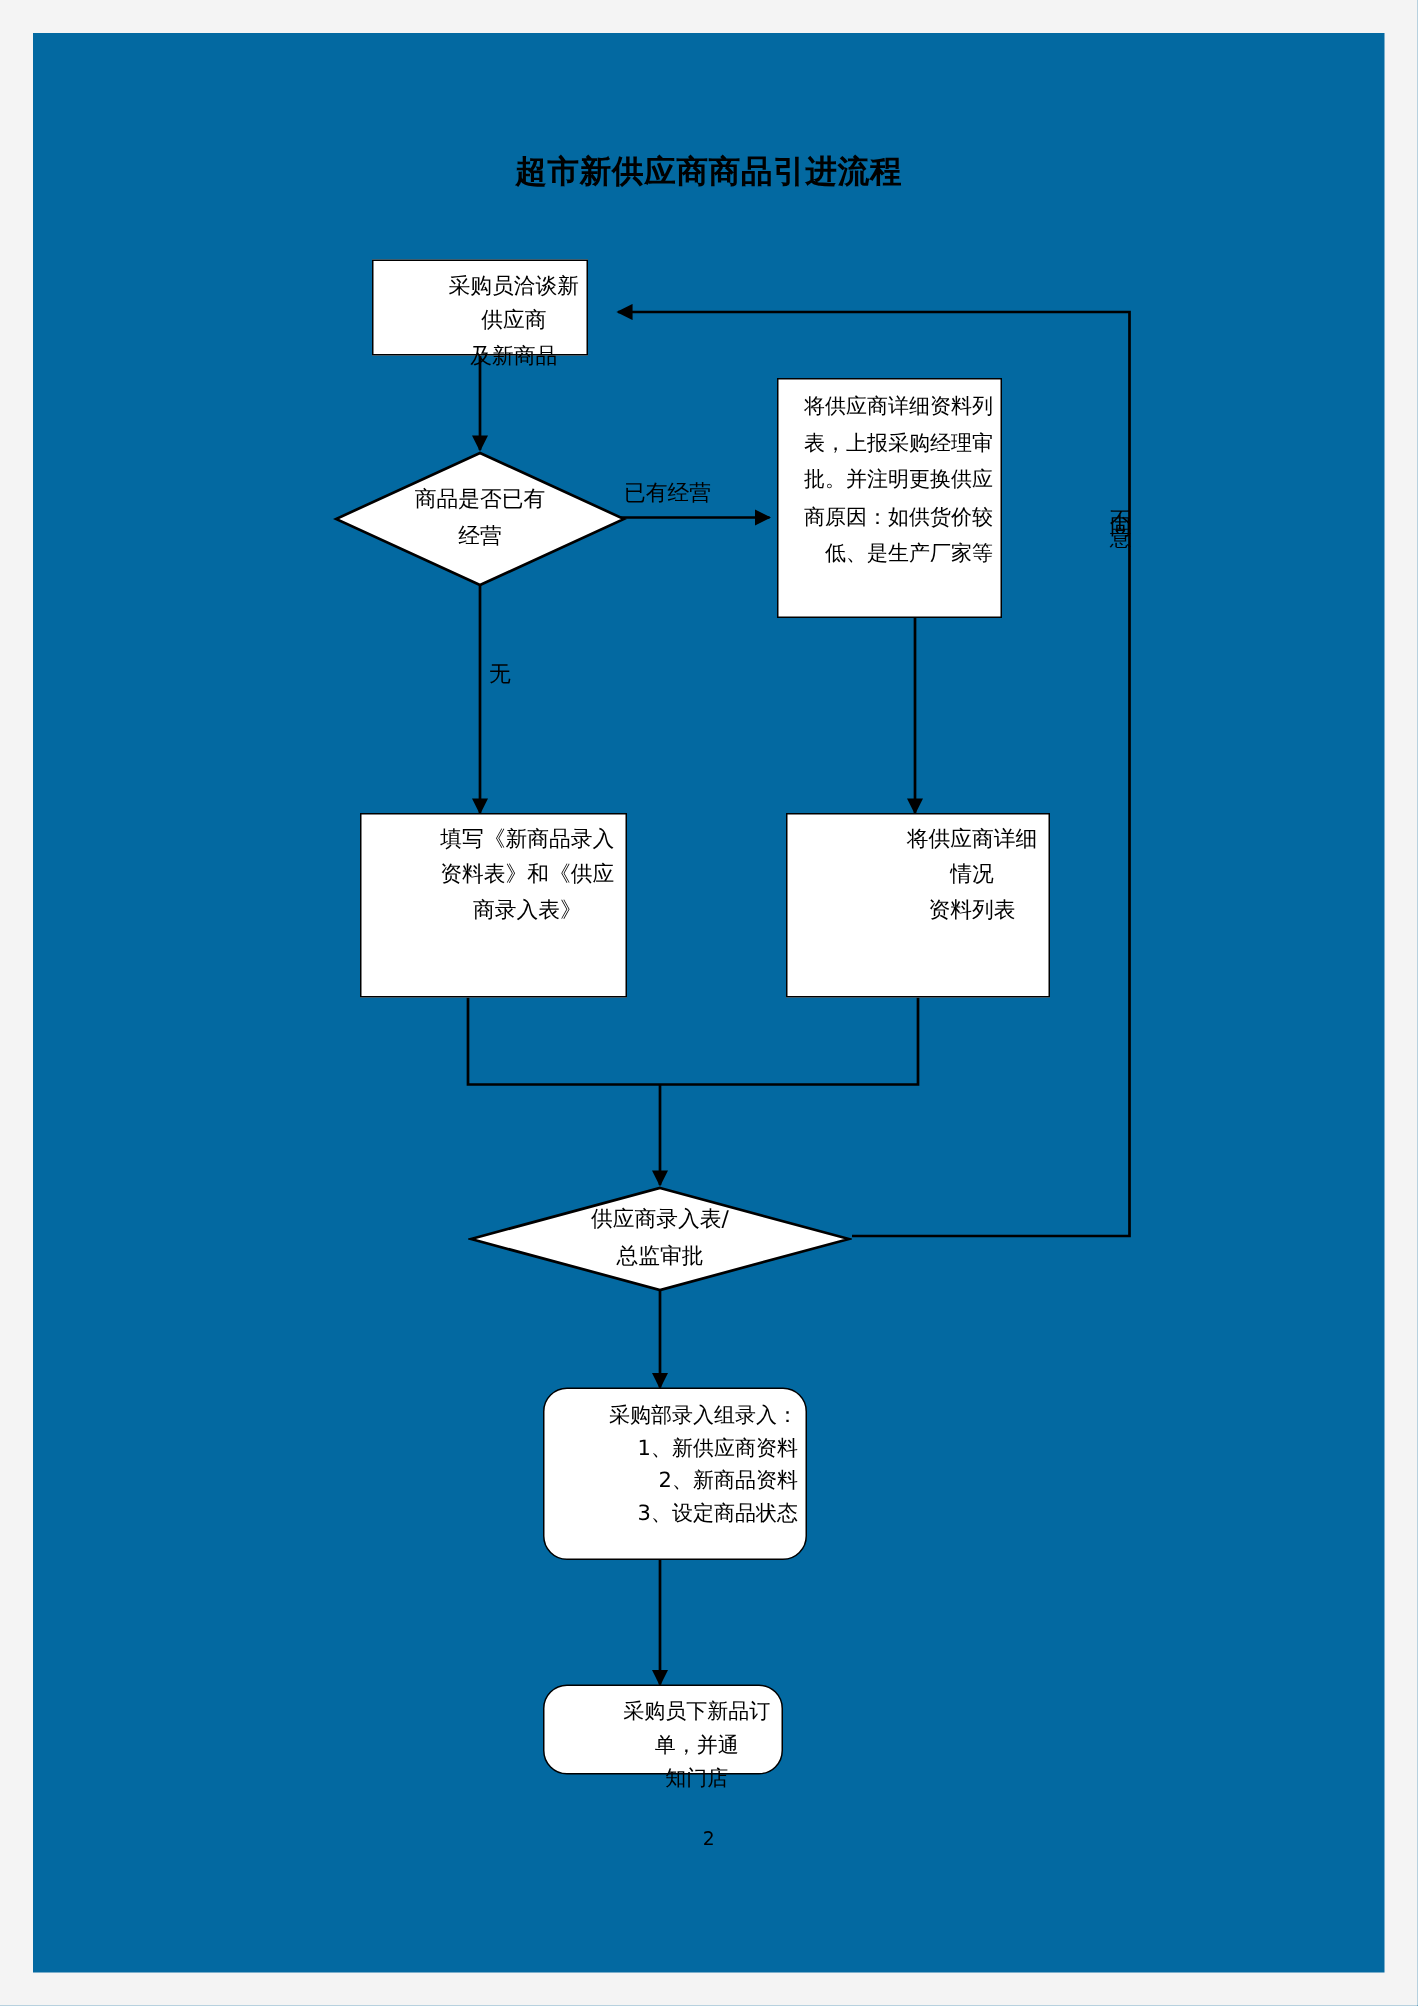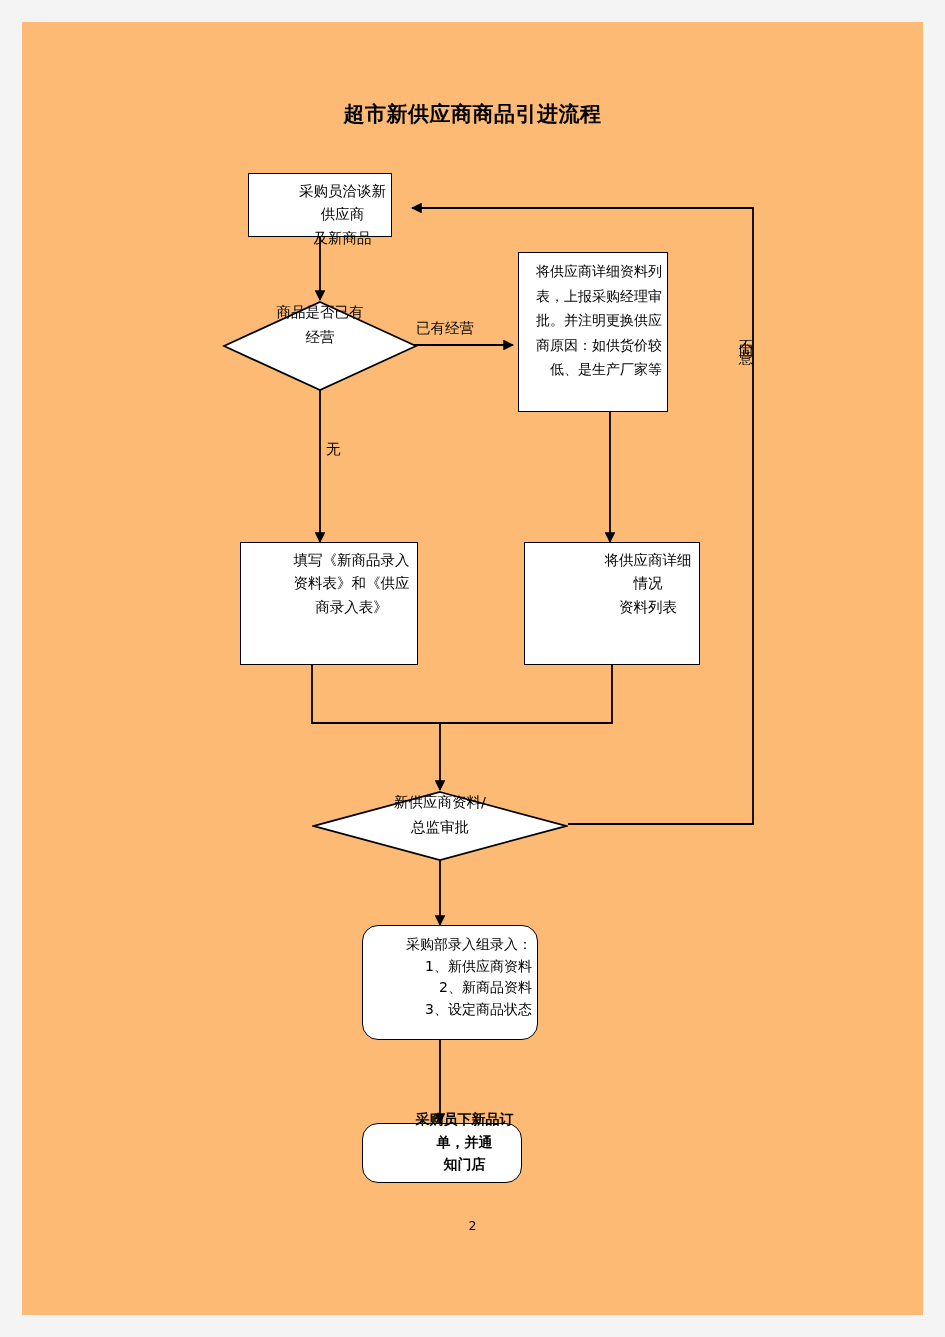--- a/index.html
+++ b/index.html
@@ -11,21 +11,21 @@
     width: 945px;
     height: 1337px;
     font-family: "DejaVu Sans", "Liberation Sans", sans-serif;
   }
   #page {
     position: absolute;
     left: 22px;
     top: 22px;
     width: 901px;
     height: 1293px;
-    background: #fdba74;
+    background: #0369a1;
     overflow: hidden;
   }
   #canvas {
     position: absolute;
     left: -22px;
     top: -22px;
     width: 945px;
     height: 1337px;
   }
   .title {
@@ -46,34 +46,35 @@
     background: #fff;
     color: #000;
     display: flex;
     align-items: flex-start;
     justify-content: center;
     text-align: center;
     font-size: 14.5px;
     line-height: 1.62;
     padding: 6px 5px;
   }
-  .node.center-v { align-items: flex-end; font-weight: bold; }
+  .node.center-v { align-items: flex-start; }
   .rounded { border-radius: 16px; }
   .node .inner { width: 100%; margin-left: 45px; }
   .node .inner-left { width: 100%; text-align: right; padding-left: 6px; }
 
   .diamond-wrap {
     position: absolute;
   }
   .diamond-wrap svg { display: block; }
   .diamond-label {
     position: absolute;
     left: 0; top: 0;
     width: 100%; height: 100%;
     display: flex;
+    align-items: center;
     justify-content: center;
     text-align: center;
     font-size: 14.5px;
     line-height: 1.7;
     color: #000;
     pointer-events: none;
   }
   .edge-label {
     position: absolute;
     font-size: 14.5px;
@@ -176,21 +177,21 @@
         <div>资料列表</div>
       </div>
     </div>
 
     <div class="diamond-wrap" style="left:312px; top:790px; width:256px; height:72px;">
       <svg width="256" height="72" viewBox="0 0 256 72">
         <polygon points="128,2 254,36 128,70 2,36" fill="#fff" stroke="#000" stroke-width="1.8"></polygon>
       </svg>
       <div class="diamond-label">
         <div>
-          <div>新供应商资料/</div>
+          <div>供应商录入表/</div>
           <div>总监审批</div>
         </div>
       </div>
     </div>
 
     <div class="node rounded" style="left:362px; top:925px; width:176px; height:115px; font-size:14px; line-height:1.55; padding-top:8px;">
       <div class="inner-left">
         <div>采购部录入组录入：</div>
         <div>1、新供应商资料</div>
         <div>2、新商品资料</div>

